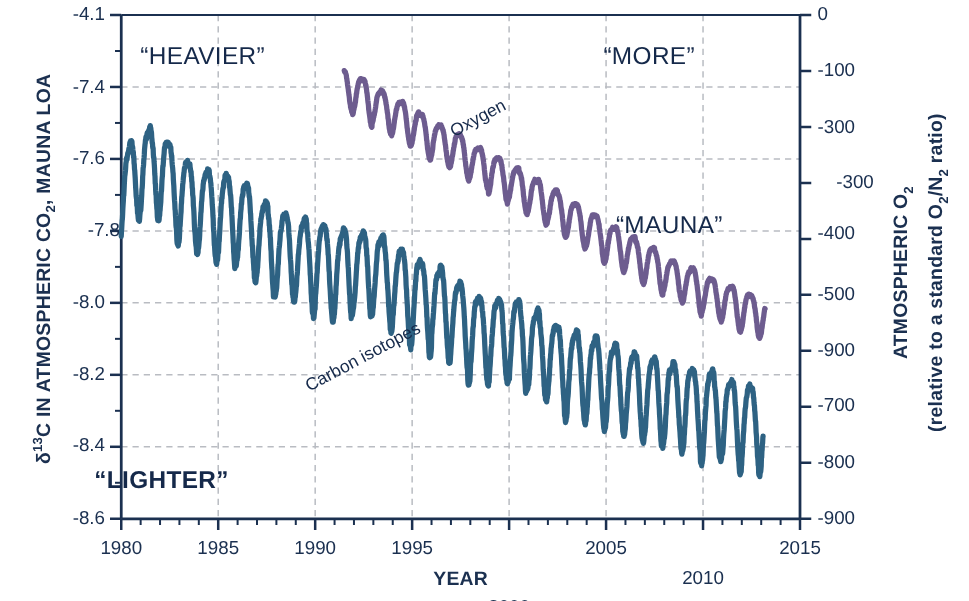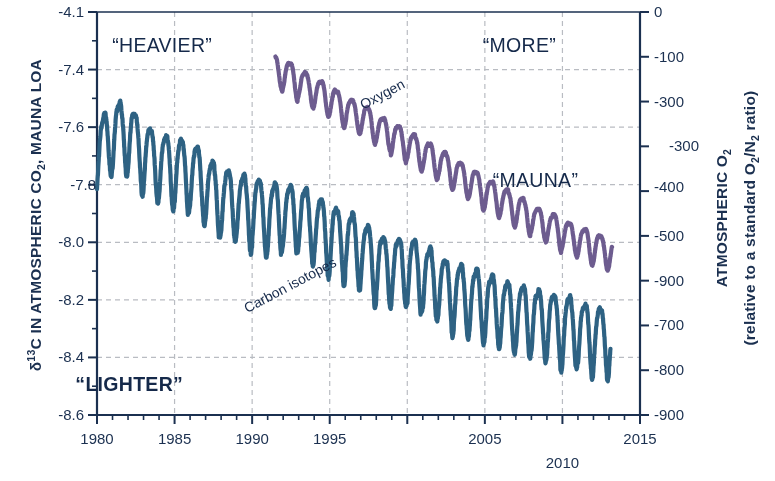--- a/index.html
+++ b/index.html
@@ -100,20 +100,21 @@
     <span>δ<sup>13</sup>C IN ATMOSPHERIC CO<sub>2</sub>, MAUNA LOA</span>
   </div>
 
   <div id="right-axis-title-1" class="axis-title">
     <span>ATMOSPHERIC O<sub>2</sub></span>
   </div>
   <div id="right-axis-title-2" class="axis-title">
     <span>(relative to a standard O<sub>2</sub>/N<sub>2</sub> ratio)</span>
   </div>
 
+  <div id="x-axis-title" class="axis-title">YEAR</div>
 
   <svg id="plot" width="775" height="481" viewBox="0 0 775 481" style="position:absolute; left:0; top:0;">
     <g id="grid-group">
         <line x1="97" y1="69.57142857142861" x2="640" y2="69.57142857142861" stroke="#b9bcc2" stroke-width="1.2" stroke-dasharray="5,4"></line>
         <line x1="97" y1="127.14285714285705" x2="640" y2="127.14285714285705" stroke="#b9bcc2" stroke-width="1.2" stroke-dasharray="5,4"></line>
         <line x1="97" y1="184.7142857142857" x2="640" y2="184.7142857142857" stroke="#b9bcc2" stroke-width="1.2" stroke-dasharray="5,4"></line>
         <line x1="97" y1="242.2857142857143" x2="640" y2="242.2857142857143" stroke="#b9bcc2" stroke-width="1.2" stroke-dasharray="5,4"></line>
         <line x1="97" y1="299.8571428571427" x2="640" y2="299.8571428571427" stroke="#b9bcc2" stroke-width="1.2" stroke-dasharray="5,4"></line>
         <line x1="97" y1="357.4285714285716" x2="640" y2="357.4285714285716" stroke="#b9bcc2" stroke-width="1.2" stroke-dasharray="5,4"></line>
         <line x1="174.57142857142856" y1="12" x2="174.57142857142856" y2="415" stroke="#b9bcc2" stroke-width="1.2" stroke-dasharray="5,4"></line>

